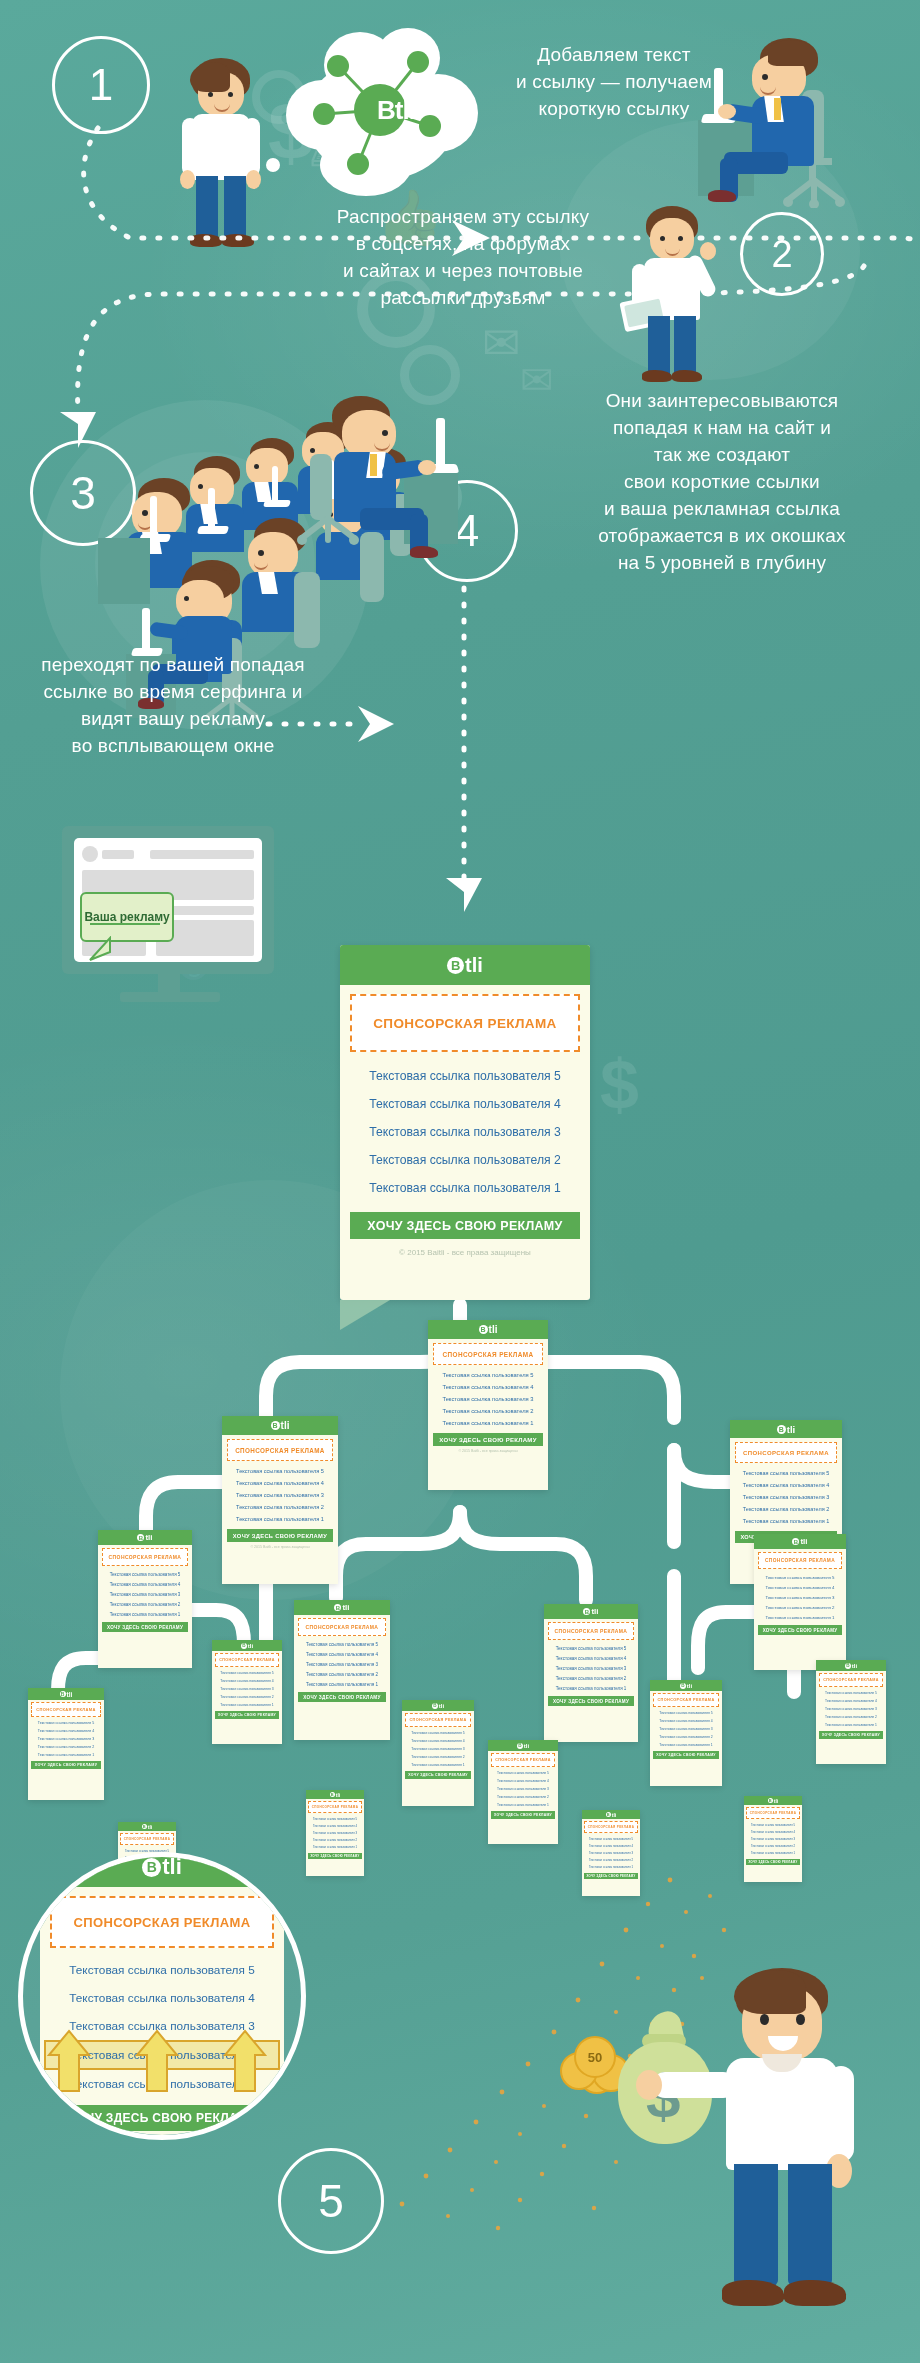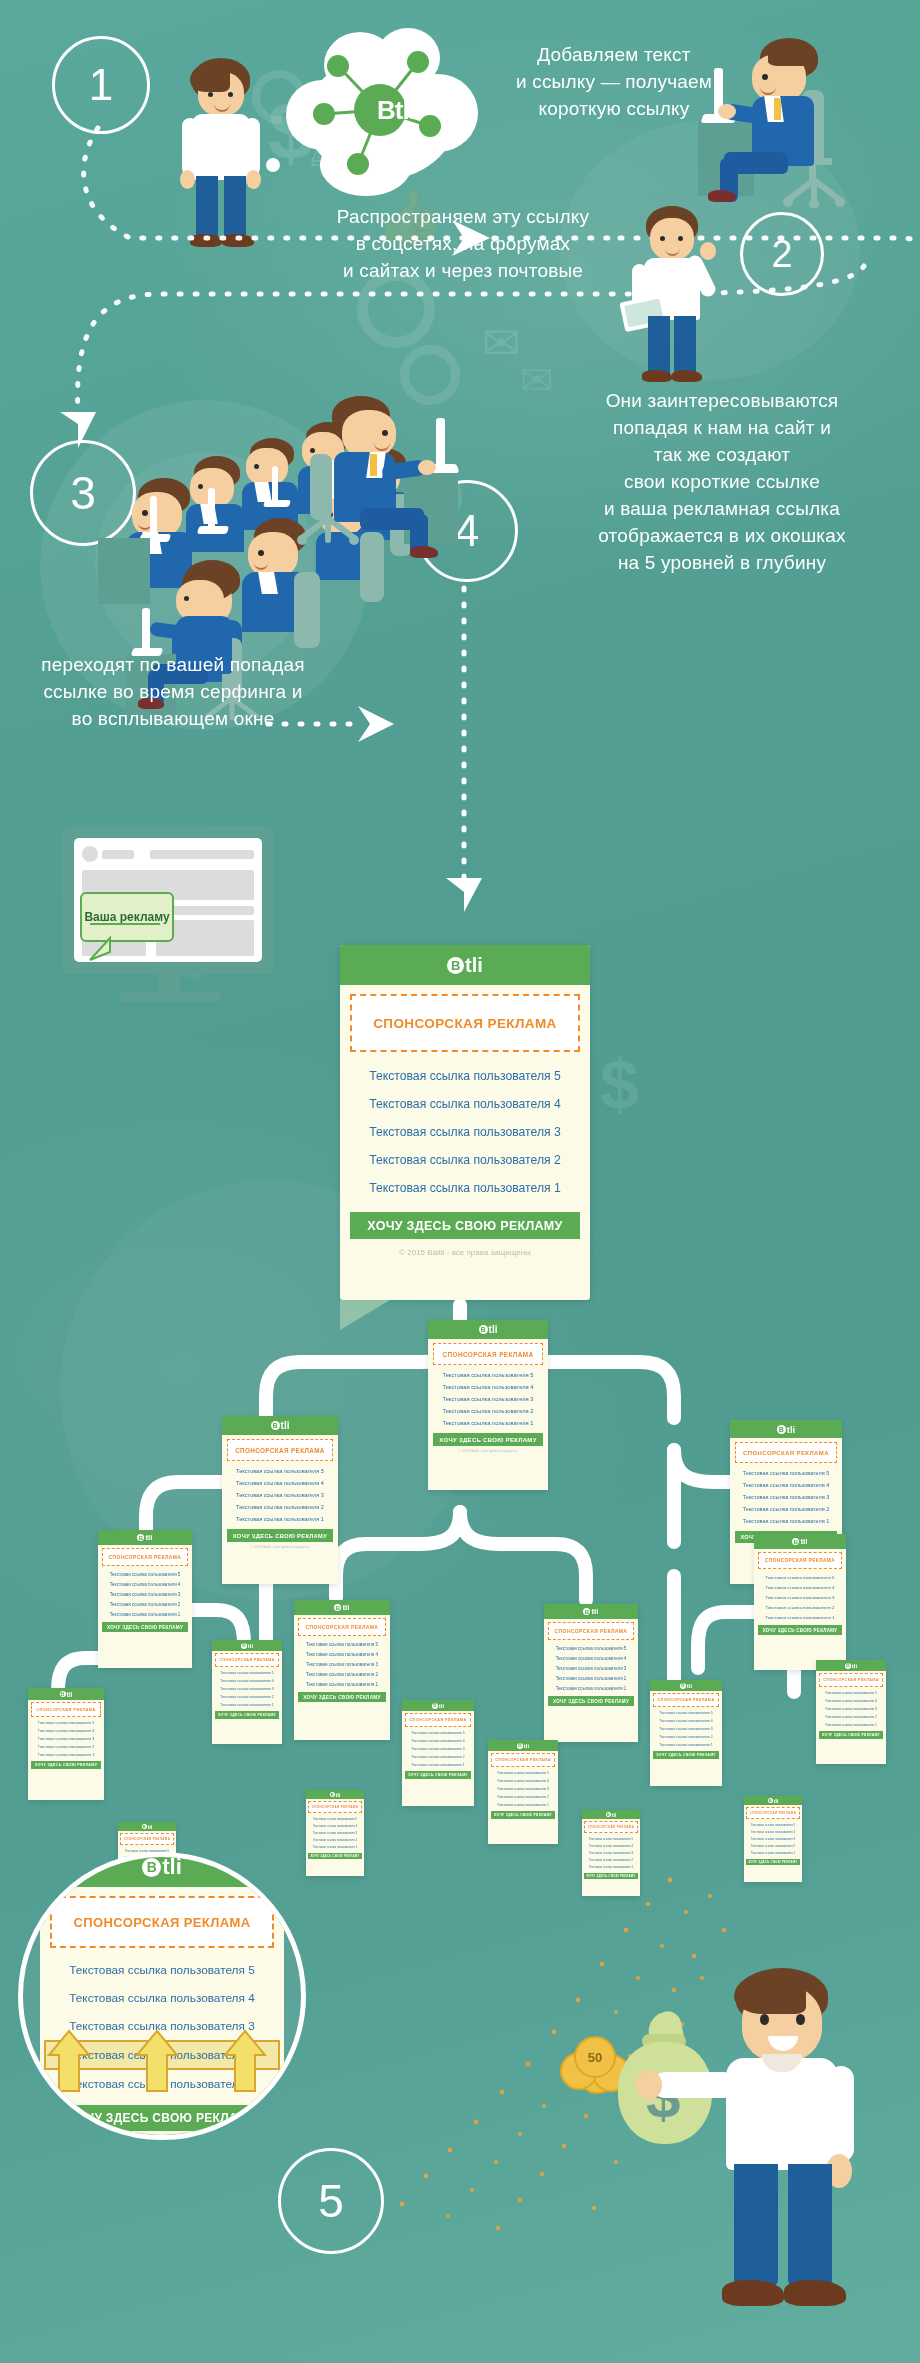--- a/index.html
+++ b/index.html
@@ -232,20 +232,21 @@
   </svg>
 
   <div class="circle" style="left:740px;top:212px;width:78px;height:78px;font-size:38px;">
     <span>2</span>
   </div>
 
   <div class="txt big" style="left:258px;top:204px;width:410px;text-align:center;">
     <div>Распространяем эту ссылку</div>
     <div>в соцсетях, на форумах</div>
     <div>и сайтах и через почтовые</div>
+    <div>рассылки друзьям</div>
   </div>
 
   <div class="person" style="left:620px;top:206px;width:110px;height:180px;">
     <div class="hair" style="left:26px;top:0px;width:52px;height:38px;"></div>
     <div class="face" style="left:30px;top:12px;width:44px;height:42px;"></div>
     <div class="eye" style="left:40px;top:30px;width:5px;height:5px;"></div>
     <div class="eye" style="left:58px;top:30px;width:5px;height:5px;"></div>
     <div class="mouth" style="left:45px;top:40px;width:15px;height:8px;"></div>
     <div class="shirt-white" style="left:24px;top:52px;width:56px;height:62px;"></div>
     <div class="arm-white" style="left:74px;top:48px;width:15px;height:44px;border-radius:10px;transform:rotate(-26deg);"></div>
@@ -364,20 +365,21 @@
     <div class="suit" style="left:56px;top:16px;width:56px;height:58px;border-radius:12px 10px 4px 4px;"></div>
     <div class="suit" style="left:30px;top:24px;width:38px;height:14px;border-radius:7px;transform:rotate(8deg);"></div>
     <div class="suit-d" style="left:32px;top:64px;width:56px;height:20px;border-radius:6px;"></div>
     <div class="suit-d" style="left:28px;top:70px;width:16px;height:36px;border-radius:6px;"></div>
     <div class="shoe" style="left:18px;top:98px;width:26px;height:11px;background:#7a2f2f;"></div>
   </div>
 
   <div class="txt big" style="left:8px;top:652px;width:330px;text-align:center;">
     <div>переходят по вашей попадая</div>
     <div>ссылке во время серфинга и</div>
+    <div>видят вашу рекламу</div>
     <div>во всплывающем окне</div>
   </div>
 
   <svg class="dotpath" style="left:260px;top:700px;" width="170" height="50">
     <path d="M8,24 L96,24" stroke="#ffffff" stroke-width="5" stroke-dasharray="2 14" stroke-linecap="round" fill="none"></path>
     <polygon points="98,6 134,24 98,42 110,24" fill="#ffffff"></polygon>
   </svg>
 
   <div class="circle" style="left:416px;top:480px;width:96px;height:96px;font-size:44px;">
     <span>4</span>
@@ -408,21 +410,21 @@
     <div class="hand" style="left:128px;top:64px;width:18px;height:15px;"></div>
     <div class="suit-d" style="left:70px;top:112px;width:64px;height:22px;border-radius:6px;"></div>
     <div class="suit-d" style="left:120px;top:118px;width:18px;height:42px;border-radius:6px;"></div>
     <div class="shoe" style="left:120px;top:150px;width:28px;height:12px;background:#7a2f2f;"></div>
   </div>
 
   <div class="txt big" style="left:532px;top:388px;width:380px;text-align:center;">
     <div>Они заинтересовываются</div>
     <div>попадая к нам на сайт и</div>
     <div>так же создают</div>
-    <div>свои короткие ссылке</div>
+    <div>свои короткие ссылки</div>
     <div>и ваша рекламная ссылка</div>
     <div>отображается в их окошках</div>
     <div>на 5 уровней в глубину</div>
   </div>
 
   <svg class="dotpath" style="left:436px;top:582px;" width="80" height="330">
     <path d="M28,6 L28,300" stroke="#ffffff" stroke-width="5" stroke-dasharray="2 14" stroke-linecap="round" fill="none"></path>
     <polygon points="10,296 46,296 28,330 28,310" fill="#ffffff"></polygon>
   </svg>
 

